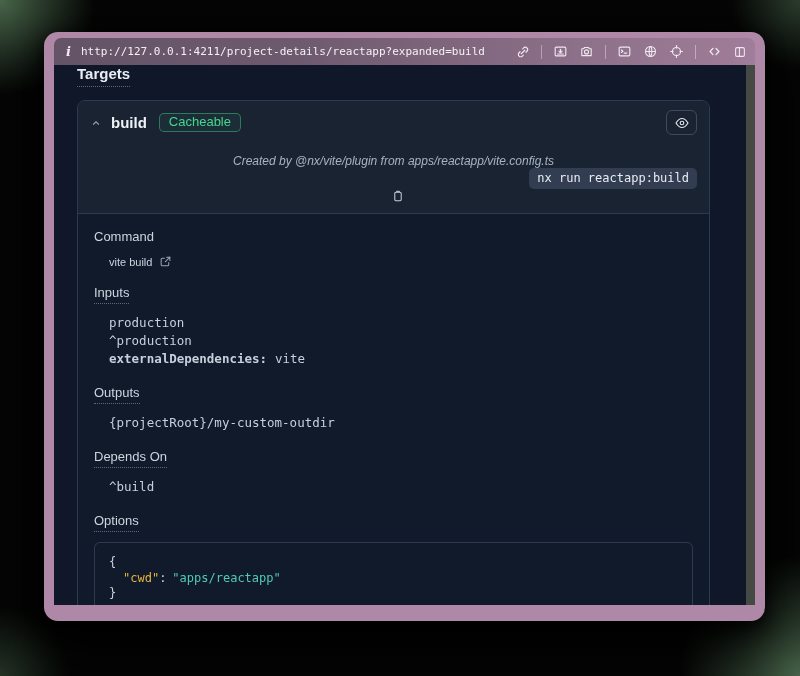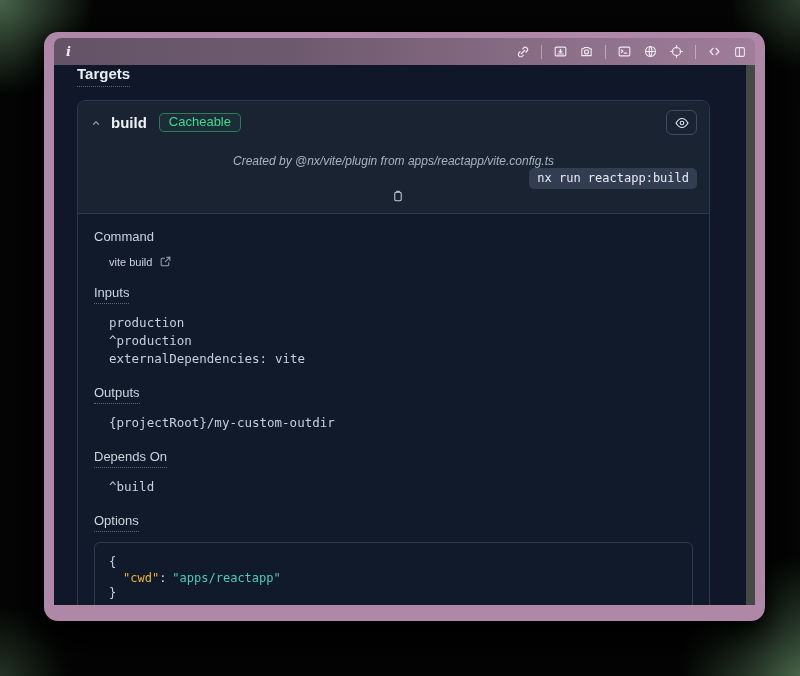--- a/index.html
+++ b/index.html
@@ -112,21 +112,21 @@
   .sec-h.dotted { display:inline-block; border-bottom:1px dotted #5d6878; padding-bottom:3px; }
   .sec { margin-top:15px; }
   .sec:first-child { margin-top:0; }
   .cmd-line { margin:11px 0 0 15px; font-size:11px; color:#ccd3dd; display:flex; align-items:center; gap:7px; }
   .ext-link { color:#9aa4b2; display:flex; cursor:pointer; }
   .mono-list { margin:10px 0 0 15px; }
   .mono-item {
     font-family:"DejaVu Sans Mono", monospace;
     font-size:12.5px; color:#c6cfdb; line-height:18px; white-space:pre;
   }
-  .mono-item .k { font-weight:normal; }
+  .mono-item .k { font-weight:bold; }
   .mono-item .v { margin-left:8px; }
 
   .code-block {
     margin-top:10px;
     border:1px solid #2d3b52; border-radius:6px;
     padding:12px 14px;
     font-family:"DejaVu Sans Mono", monospace;
     font-size:12px; line-height:15.5px; color:#ccd3de;
   }
   .code-line.indent { padding-left:14px; }
@@ -134,20 +134,21 @@
   .code-colon { color:#ccd3de; margin-right:6px; }
   .code-val { color:#4ecbb5; }
 </style>
 </head>
 <body>
 
 <div class="window">
 
   <div class="toolbar">
     <span class="info-glyph">i</span>
+    <span class="url">http://127.0.0.1:4211/project-details/reactapp?expanded=build</span>
     <div class="tools">
       <span class="tbtn">
         <svg width="14" height="14" viewBox="0 0 24 24" fill="none" stroke="currentColor" stroke-width="2" stroke-linecap="round">
             <path d="M9 15l6-6"></path>
             <path d="M11.5 6.5l1.5-1.5a4 4 0 0 1 5.7 5.7L17 12.4"></path>
             <path d="M12.5 17.5L11 19a4 4 0 0 1-5.7-5.7L7 11.6"></path>
           </svg>
       </span>
       <span class="tdiv"></span>
       <span class="tbtn">

